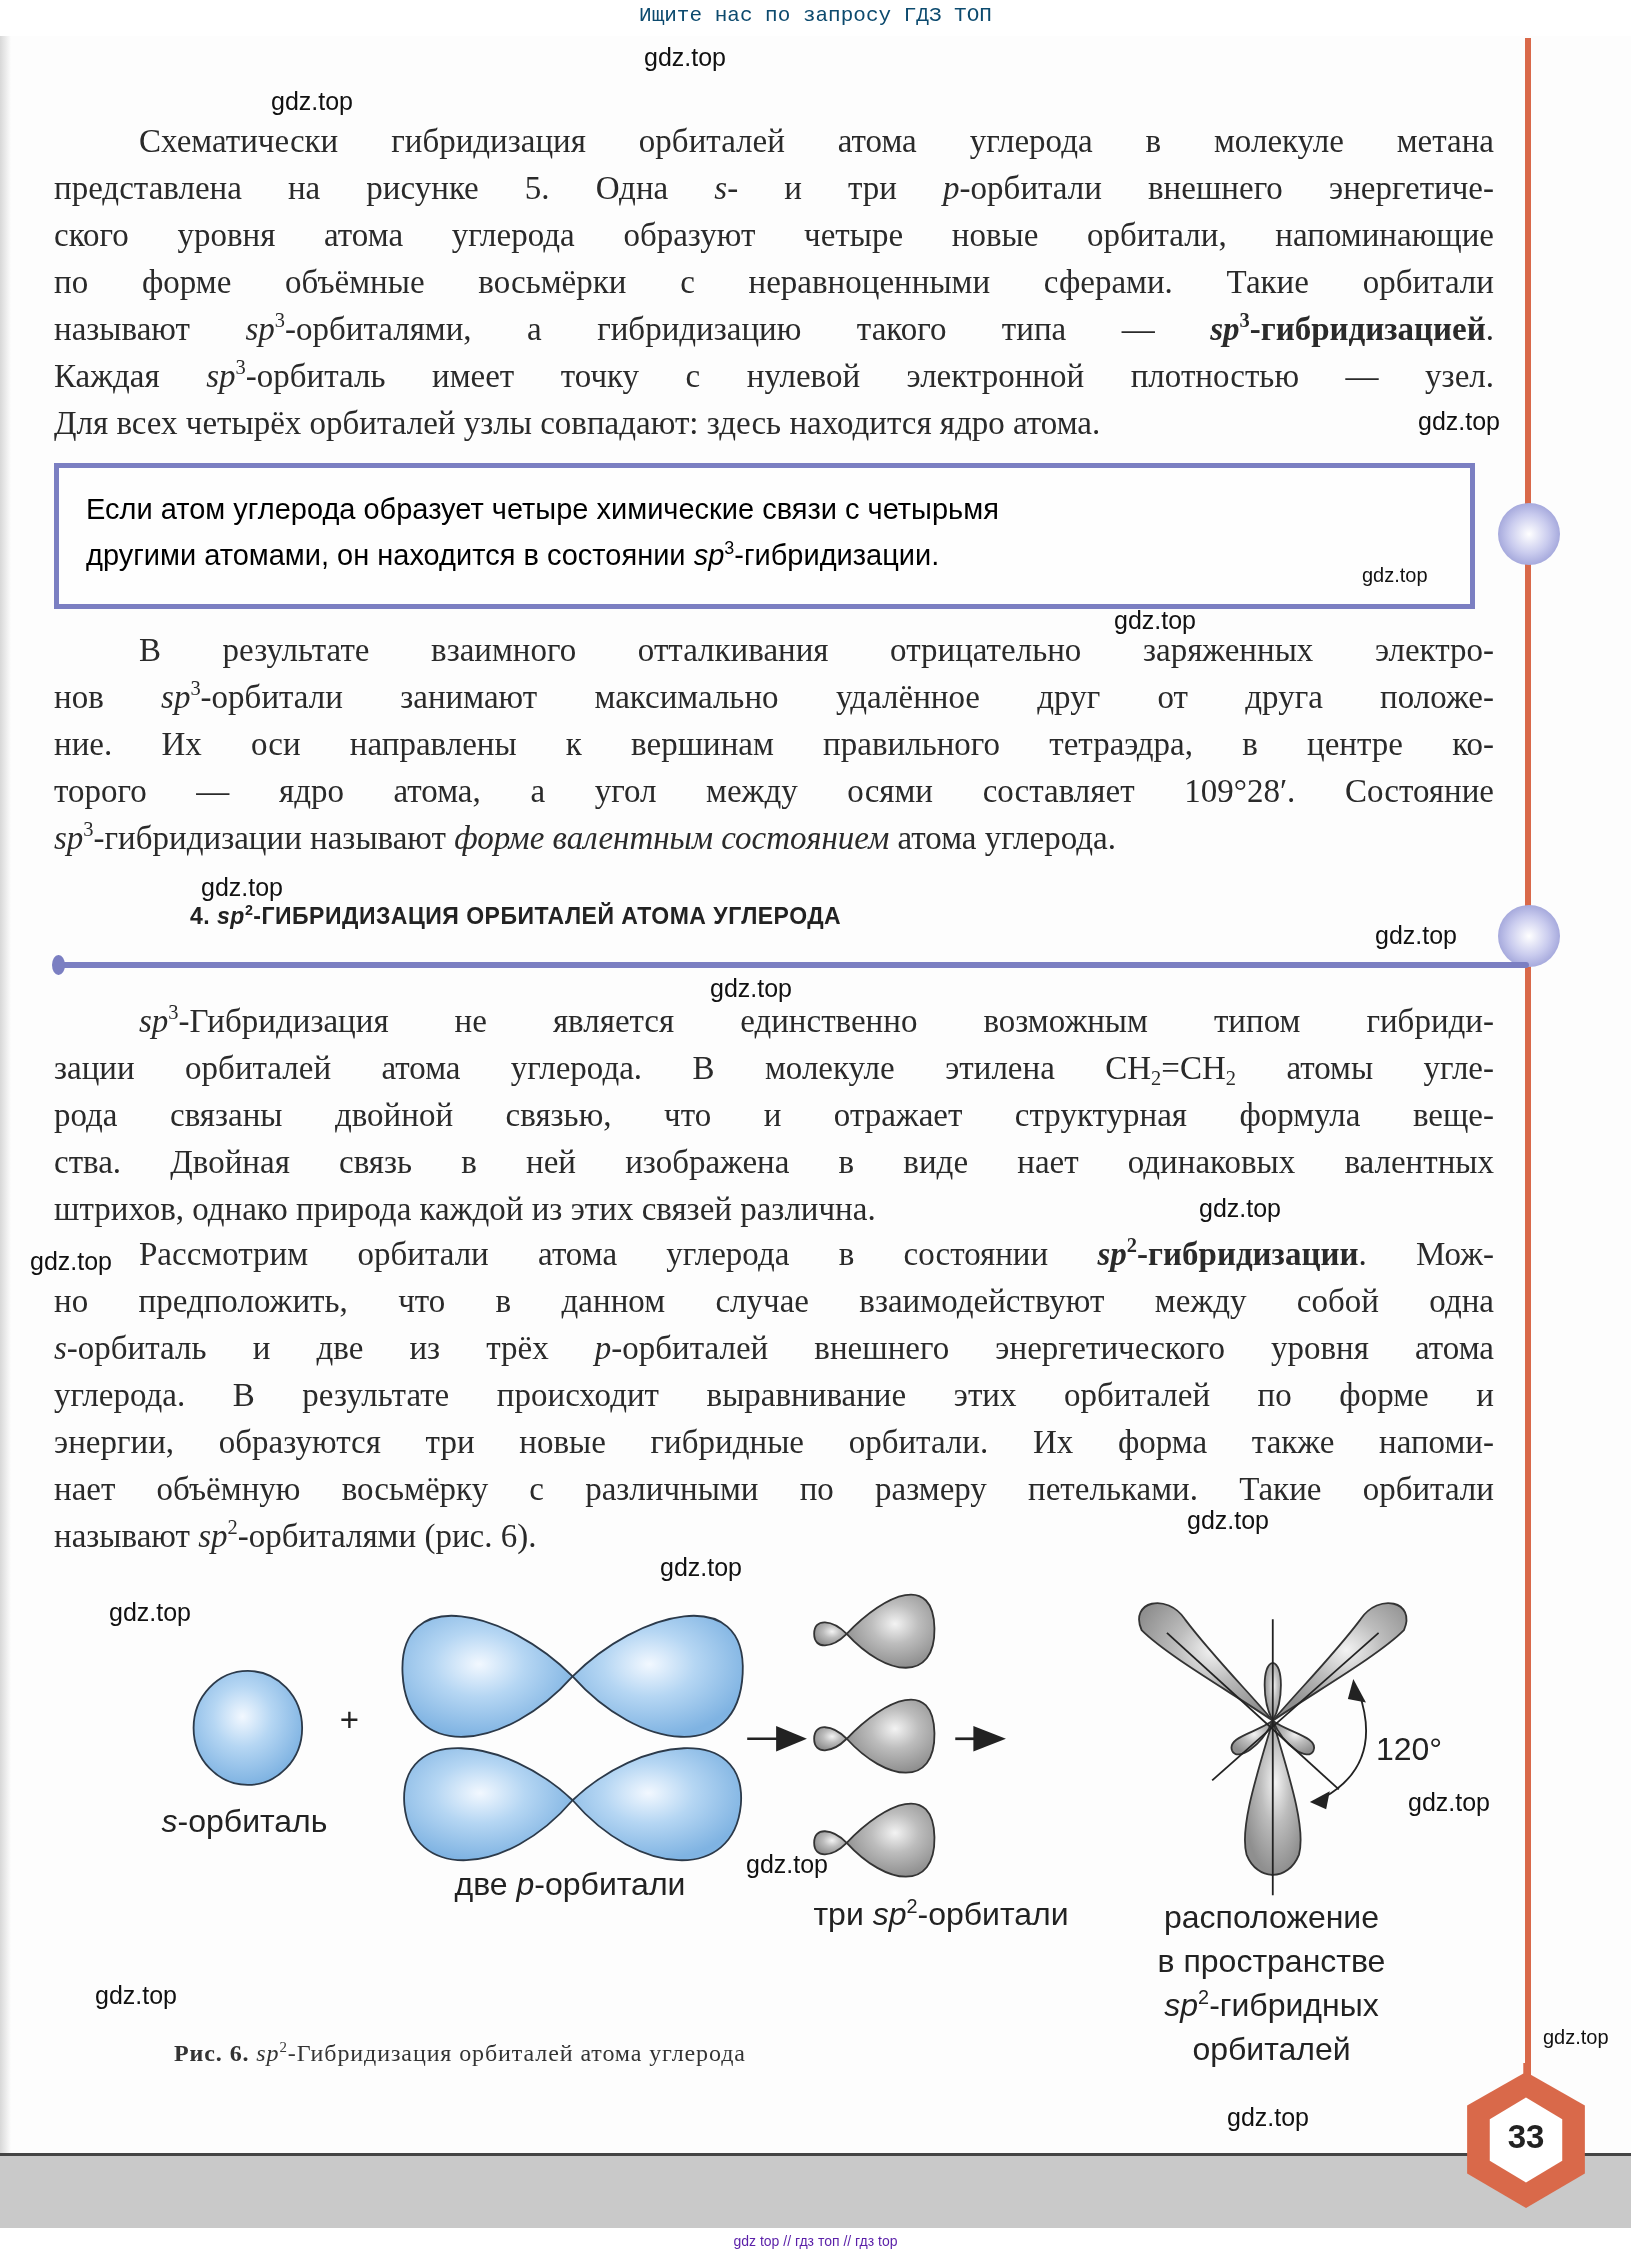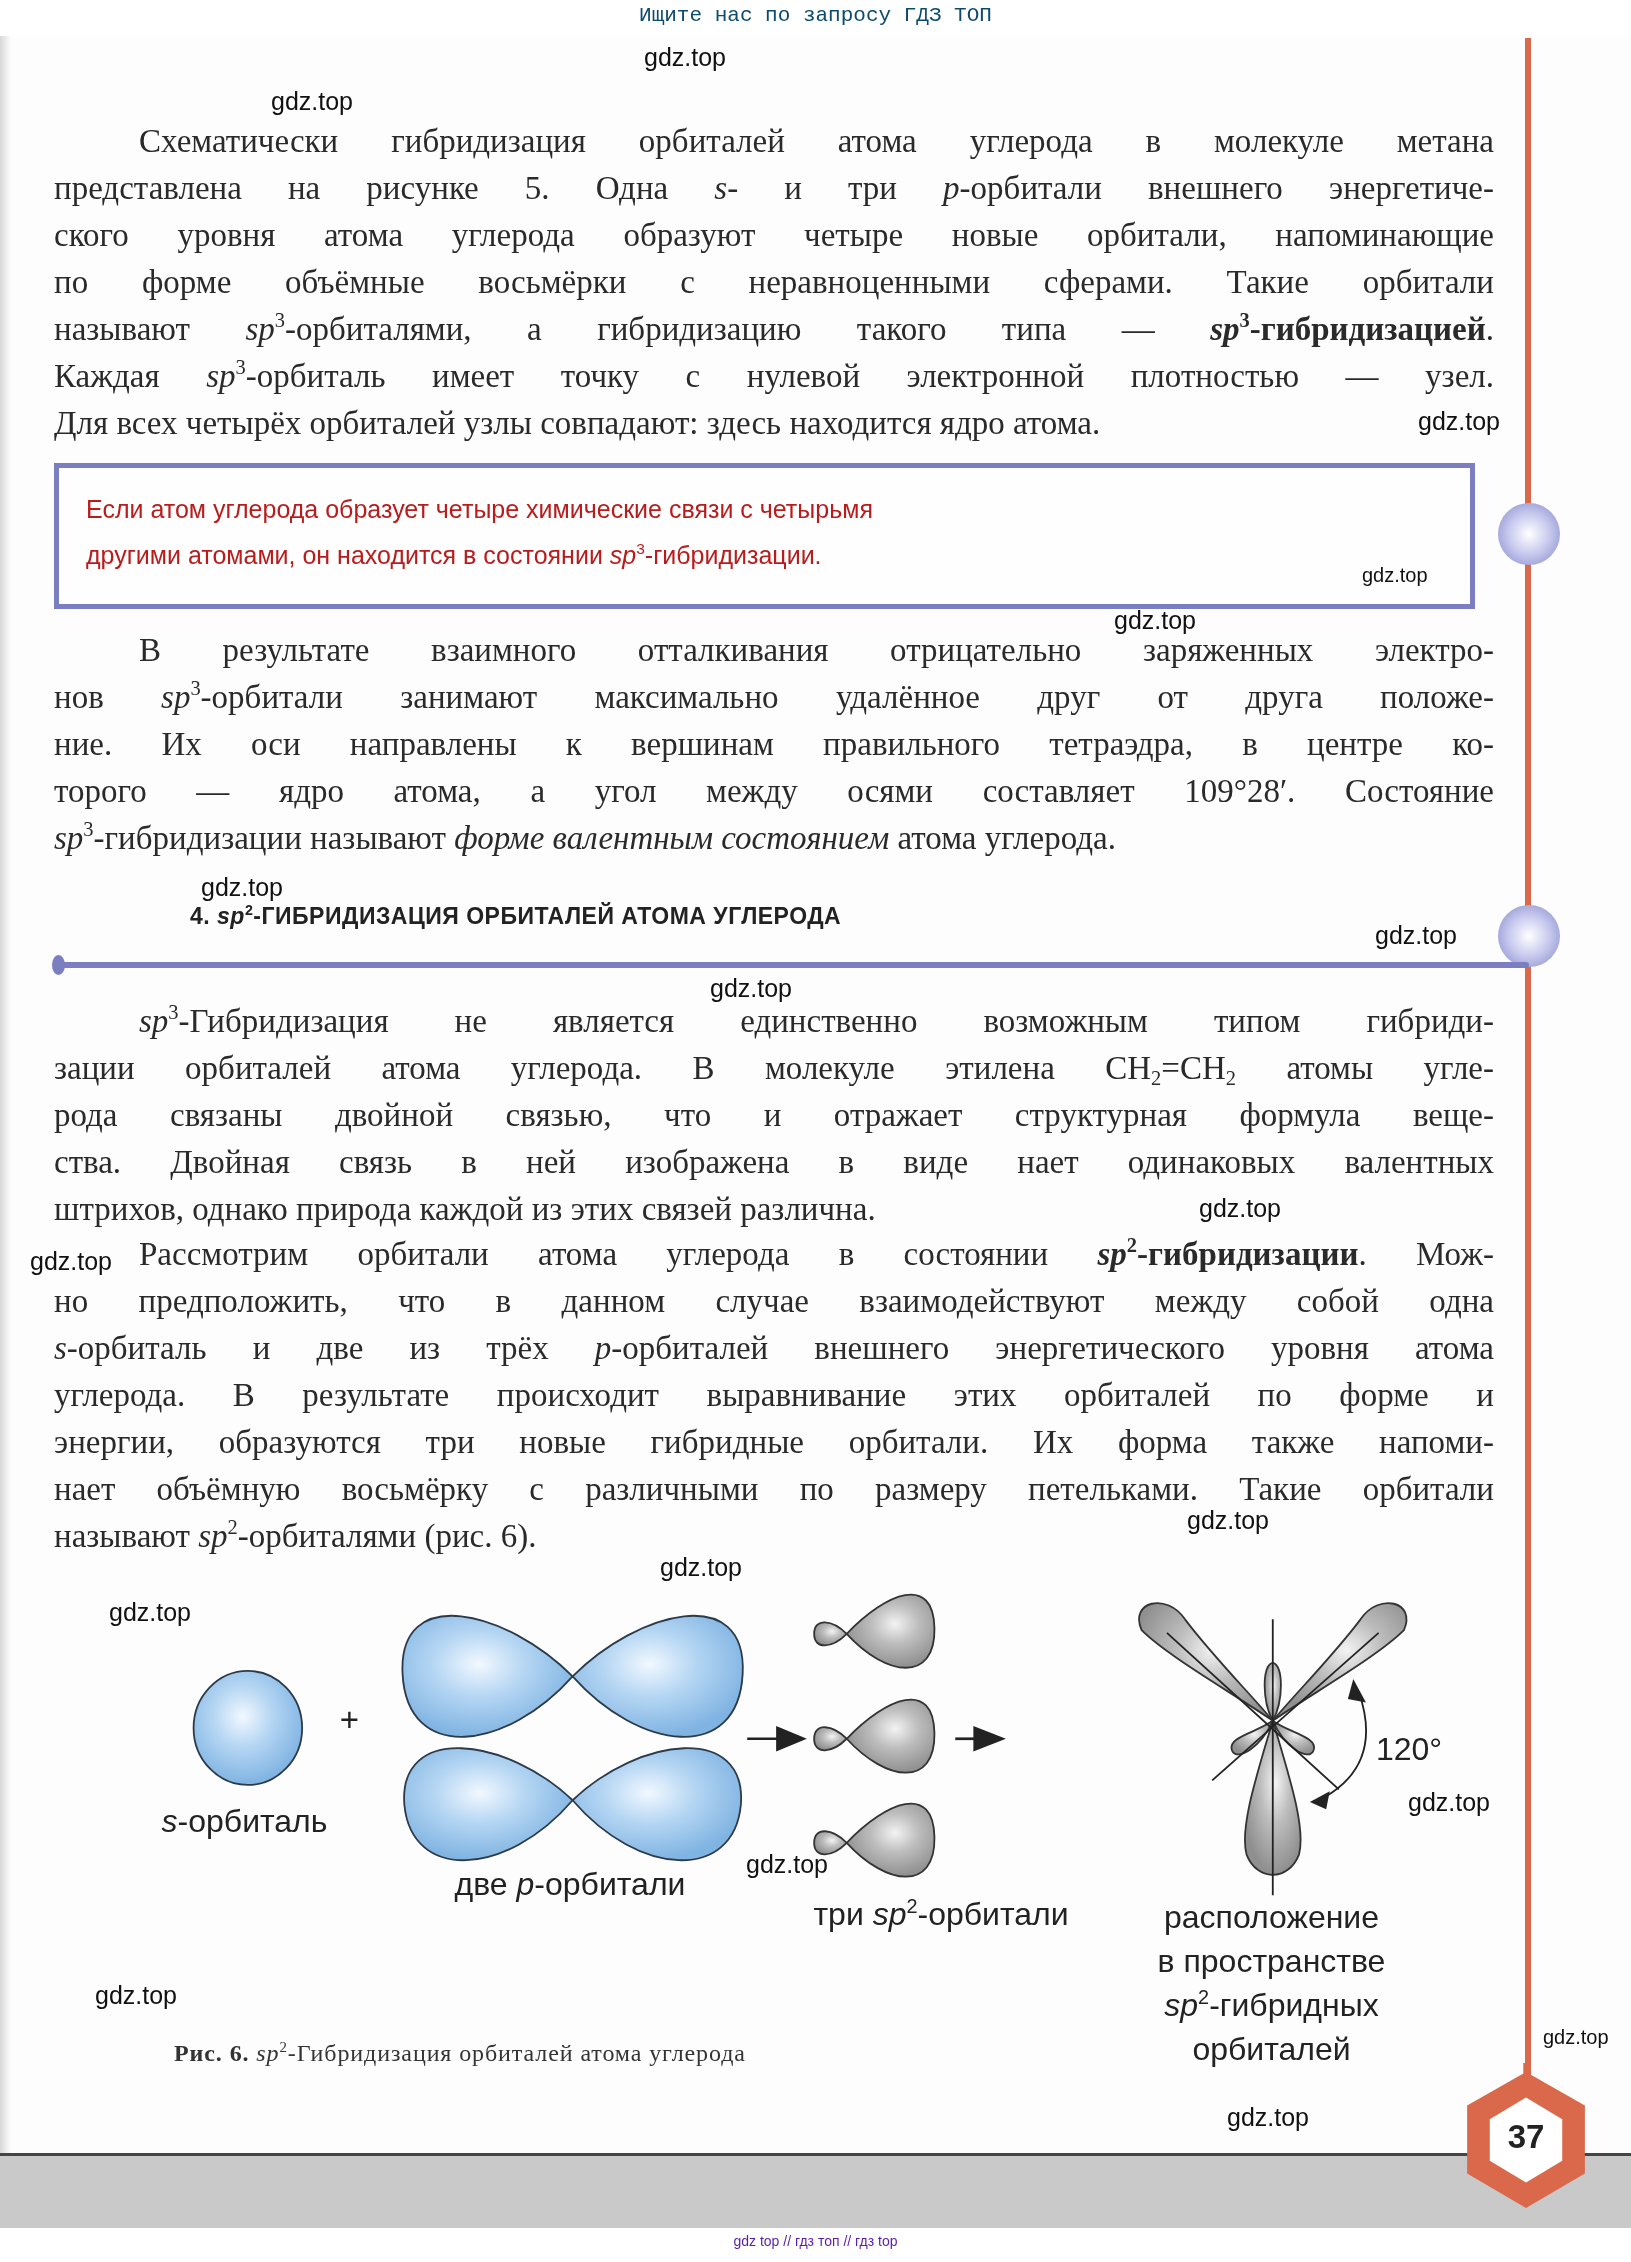--- a/index.html
+++ b/index.html
@@ -40,21 +40,21 @@
   }
   .para .line { display: block; text-align: justify; text-align-last: justify; white-space: nowrap; }
   .para .line.last { text-align-last: left; }
   .indent { padding-left: 85px; }
   .rule-box {
     position: absolute; left: 54px; top: 463px; width: 1411px; height: 136px;
     border: 5.4px solid #7b7fc2; background: #fefefe;
   }
   .rule-box .txt {
     position: absolute; left: 27px; top: 18px; width: 1357px;
-    font-family: "Liberation Sans", sans-serif; font-size: 25px; line-height: 46px; color: #b91c1c;
+    font-family: "Liberation Sans", sans-serif; font-size: 29px; line-height: 46px; color: #000000;
   }
   .heading {
     position: absolute; left: 190px; top: 903px;
     font-family: "Liberation Sans", sans-serif; font-weight: bold; font-size: 23px; color: #222;
     letter-spacing: 0.5px;
     text-align: center;
   }
   .heading-rule {
     position: absolute; left: 54px; top: 962px; width: 1475px; height: 6.3px;
     background: #7b7fc2; border-radius: 3.6px;
@@ -214,21 +214,21 @@
 <div class="fig-label" style="left:1364px; top:1728px; width:90px;">120°</div>
 
 <div class="caption"><b>Рис. 6.</b> <i>sp</i><sup>2</sup>-Гибридизация орбиталей атома углерода</div>
 
 <div class="footer-band"></div>
 <svg style="position:absolute; left:1458px; top:2063px;" width="136" height="154" viewBox="0 0 150 170">
   <line x1="75" y1="0" x2="75" y2="12" stroke="#d9694a" stroke-width="6"></line>
   <polygon points="75,10 140,47 140,122 75,160 10,122 10,47" fill="#d9694a"></polygon>
   <polygon points="75,38 115,62 115,108 75,132 35,108 35,62" fill="#ffffff"></polygon>
 </svg>
-<div style="position:absolute; left:1458px; top:2118px; width:136px; text-align:center; font-family:'Liberation Sans',sans-serif; font-weight:bold; font-size:33px; color:#222;">37</div>
+<div style="position:absolute; left:1458px; top:2118px; width:136px; text-align:center; font-family:'Liberation Sans',sans-serif; font-weight:bold; font-size:33px; color:#222;">33</div>
 
 <div class="bottom-links">gdz top  //  гдз топ  //  гдз top</div>
 
 <div id="wm-layer">
     <div class="wm" style="left: 644px; top: 43px;">gdz.top</div>
     <div class="wm" style="left: 271px; top: 87px;">gdz.top</div>
     <div class="wm" style="left: 1418px; top: 407px;">gdz.top</div>
     <div class="wm sm" style="left: 1362px; top: 564px;">gdz.top</div>
     <div class="wm" style="left: 1114px; top: 606px;">gdz.top</div>
     <div class="wm" style="left: 201px; top: 873px;">gdz.top</div>

